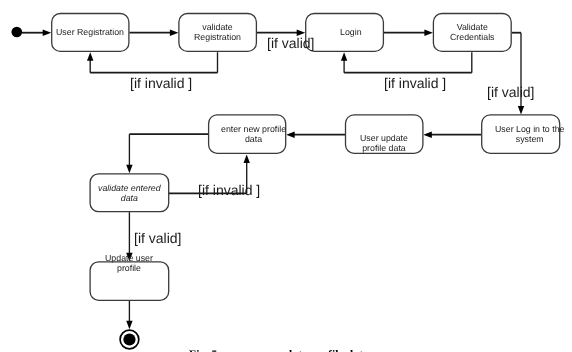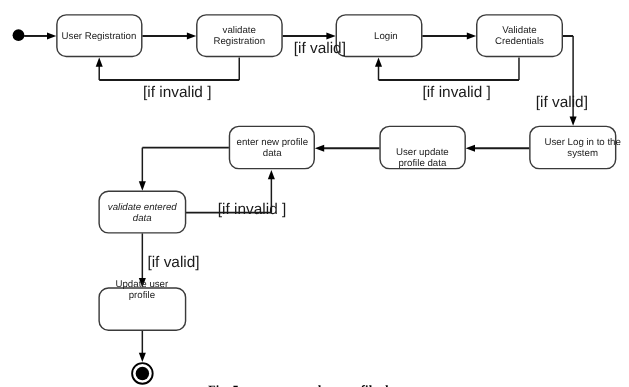--- a/index.html
+++ b/index.html
@@ -110,21 +110,21 @@
 Credentials</span>
       </div>
       <div class="node" style="left: 481.2px; top: 114.4px; width: 98px; height: 39.4px; text-align: center;">
         <span class="node-label">User Log in to the
 system</span>
       </div>
       <div class="node" style="left: 345px; top: 114.4px; width: 78.4px; height: 57px;">
         <span class="node-label">User update
 profile data</span>
       </div>
-      <div class="node" style="left: 208.1px; top: 114.4px; width: 78.1px; height: 39.4px;">
+      <div class="node" style="left: 208.1px; top: 114.4px; width: 78.1px; height: 39.4px; justify-content: flex-end;">
         <span class="node-label">enter new profile
 data</span>
       </div>
       <div class="node" style="left: 89.6px; top: 173.3px; width: 79.6px; height: 38.9px; font-style: italic;">
         <span class="node-label">validate entered
 data</span>
       </div>
       <div class="node" style="left: 89.6px; top: 243px; width: 79.6px; height: 39.5px;">
         <span class="node-label">Update user
 profile</span>

